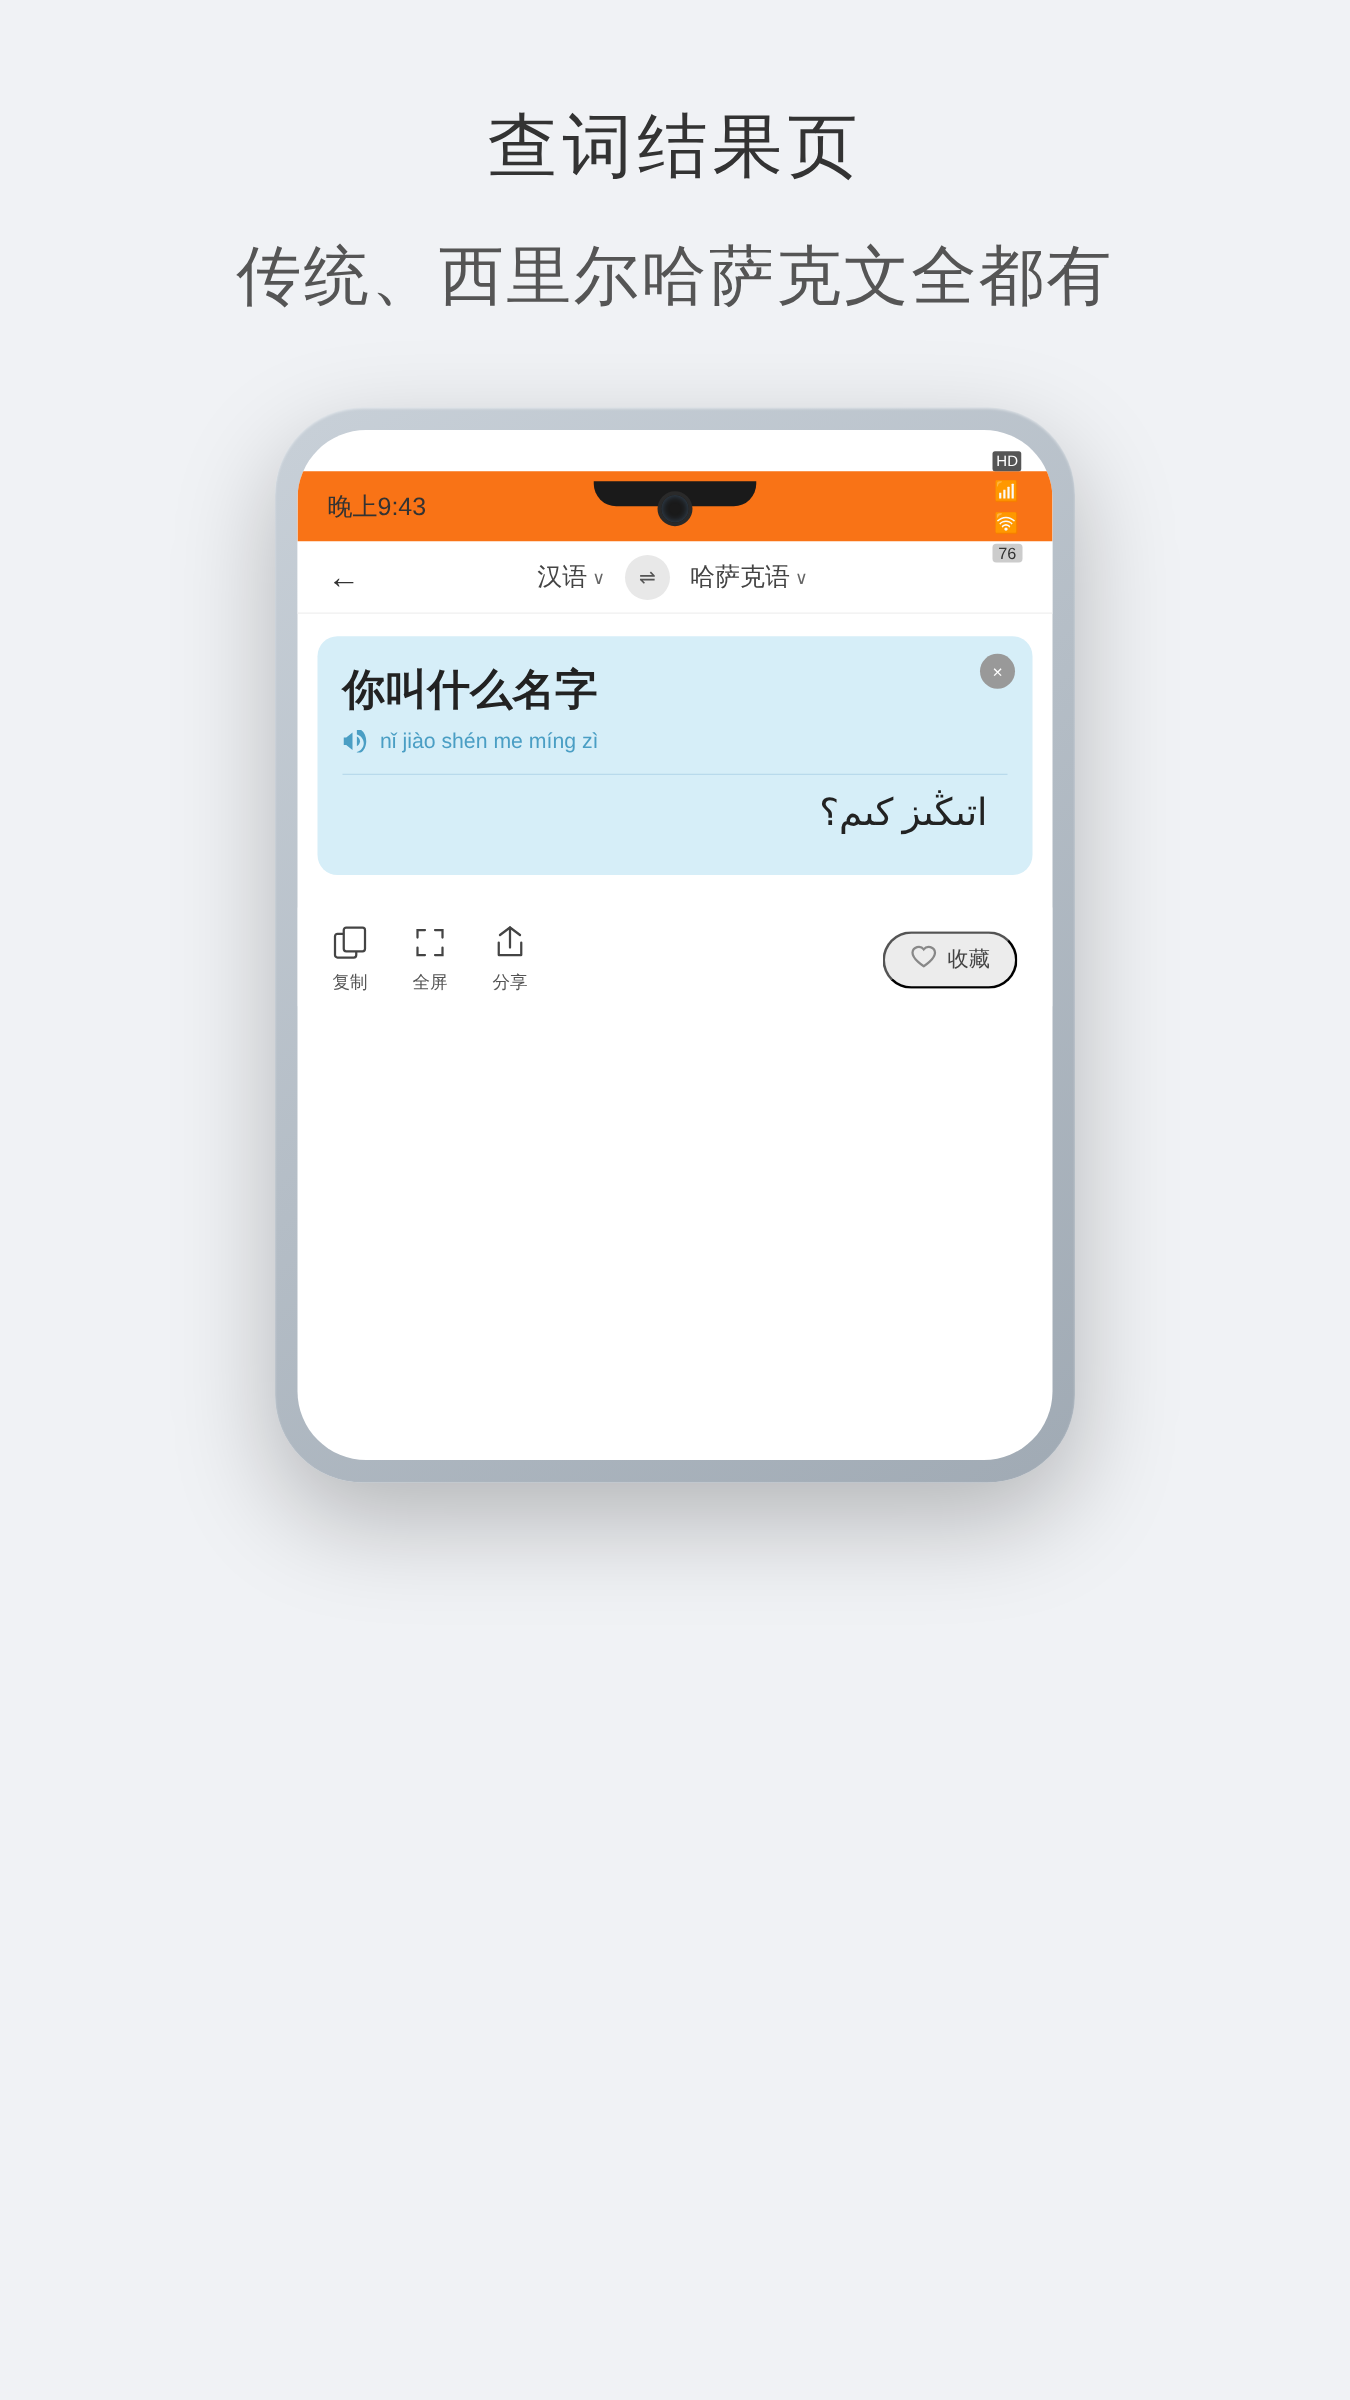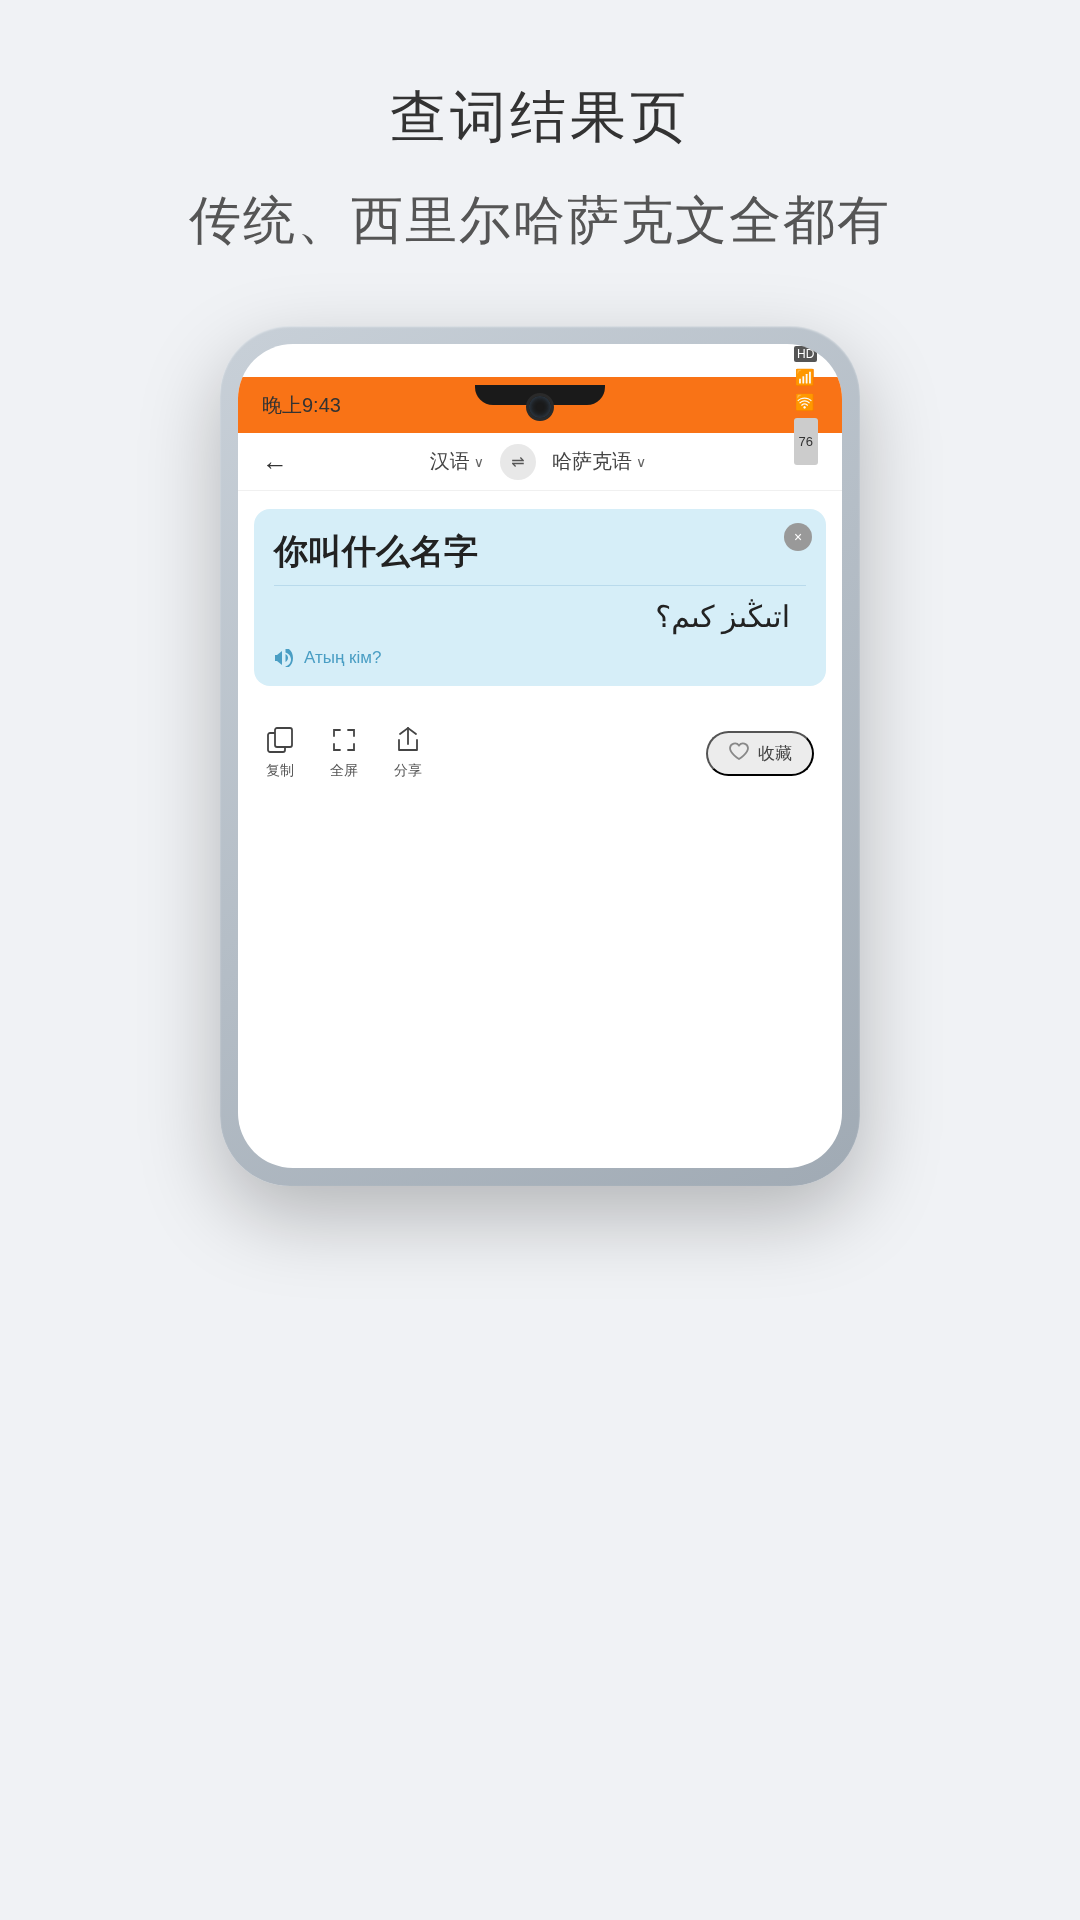--- a/index.html
+++ b/index.html
@@ -293,21 +293,21 @@
     <div class="phone-screen">
 
       <div class="status-bar">
         <div class="camera-notch"></div>
         <div class="camera-dot"></div>
         <span class="status-time">晚上9:43</span>
         <div class="status-icons">
           <span style="font-size:12px; background:#555; color:#fff; padding:1px 3px; border-radius:2px;">HD</span>
           <span style="font-size:16px;">📶</span>
           <span style="font-size:16px;">🛜</span>
-          <span style="font-size:13px; background:#ccc; padding:16px 5px; border-radius:3px;">76</span>
+          <span style="font-size:13px; background:#ccc; padding:0 5px; border-radius:3px;">76</span>
         </div>
       </div>
 
       <div class="nav-bar">
         <span class="nav-back">←</span>
         <div class="nav-langs">
           <div class="lang-label">
             <span>汉语</span>
             <span class="lang-arrow">∨</span>
           </div>
@@ -320,35 +320,35 @@
           </div>
         </div>
         <div style="width:30px;"></div>
       </div>
 
       <div class="result-card">
         <div class="close-btn">×</div>
 
         <div class="chinese-text">你叫什么名字</div>
 
-
-        <div class="divider"></div>
-
-        <div class="arabic-text">اتىڭىز كىم؟</div>
-
-        <div class="latin-row">
+        <div class="pinyin-row">
           <span style="display:inline-flex;align-items:center;">
             <svg width="22" height="18" viewBox="0 0 22 18" fill="none">
               <path d="M3 6H1v6h2l5 4V2L3 6z" fill="#4a9ec4"></path>
               <path d="M14 9c0-1.7-1-3.2-2.5-3.9v7.8C12.9 12.2 14 10.7 14 9z" fill="#4a9ec4"></path>
               <path d="M11.5 1.5v2c3.1.8 5.5 3.7 5.5 7s-2.4 6.2-5.5 7v2C16.2 18.6 19 14.1 19 9s-2.8-9.6-7.5-10.5z" fill="#4a9ec4"></path>
             </svg>
           </span>
-          <span>Атың кім?</span>
+          <span>nǐ jiào shén me míng zì</span>
         </div>
+
+        <div class="divider"></div>
+
+        <div class="arabic-text">اتىڭىز كىم؟</div>
+
       </div>
 
       <div class="bottom-toolbar">
         <div class="tool-group">
 
           <div class="tool-item">
             <span>
               <svg width="28" height="28" viewBox="0 0 28 28" fill="none">
                 <rect x="2" y="7" width="17" height="19" rx="2" stroke="#444" stroke-width="1.8" fill="none"></rect>
                 <rect x="9" y="2" width="17" height="19" rx="2" stroke="#444" stroke-width="1.8" fill="white"></rect>

